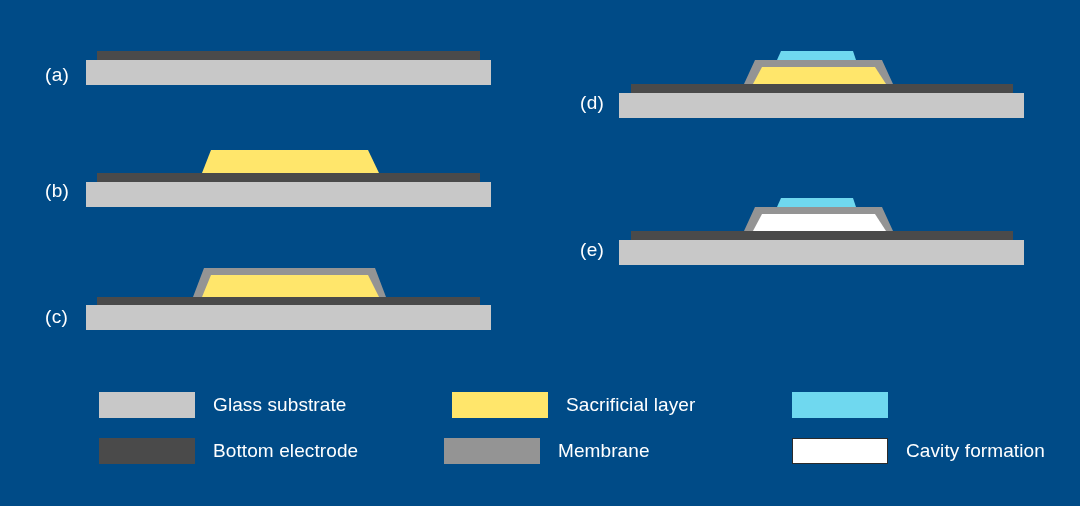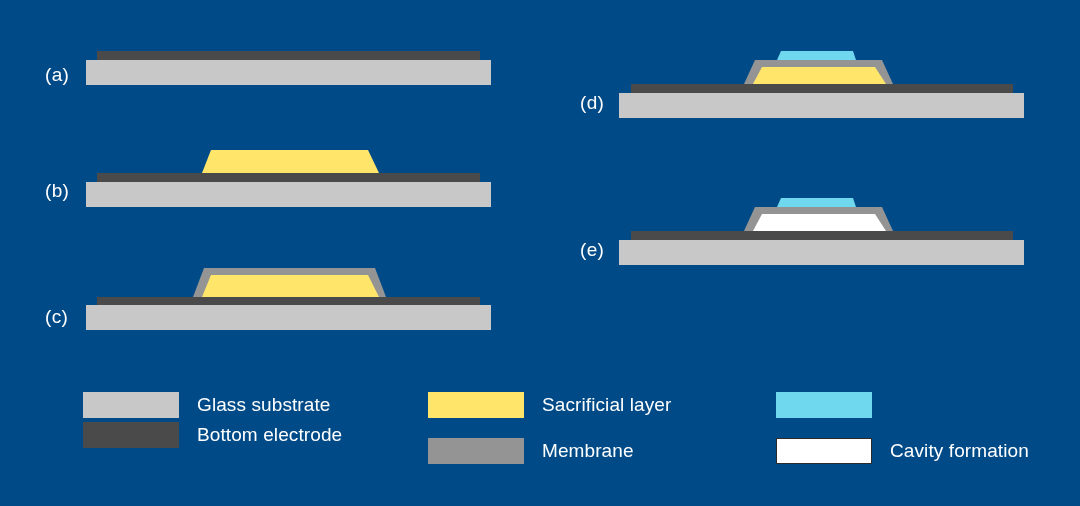--- a/index.html
+++ b/index.html
@@ -15,21 +15,21 @@
   .plabel{
     position:absolute;
     color:#ffffff;
     font-size:19px;
     letter-spacing:.3px;
     white-space:nowrap;
     user-select:none;
   }
   
   #legend{position:absolute;left:83px;top:392px;width:960px;height:80px;}
-  .legrow{position:absolute;display:flex;align-items:center;}
+  .legrow{position:absolute;display:flex;align-items:center;margin-left:16px;}
   .swatch{
     width:96px;height:26px;
     display:block;
     flex:0 0 auto;
   }
   .swatch.bordered{box-sizing:border-box;border:1.5px solid #2b2b2b;}
   .legtext{
     color:#ffffff;
     font-size:19px;
     margin-left:18px;
@@ -100,30 +100,30 @@
     <rect x="6" y="51" width="405" height="25" fill="#c8c8c8"></rect>
   </svg>
 
   <div id="legend">
 
     <div class="legrow" style="left:0px;top:0px;">
       <span class="swatch" style="background:#c8c8c8;"></span>
       <span class="legtext">Glass substrate</span>
     </div>
 
-    <div class="legrow" style="left:345px;top:0px;">
+    <div class="legrow" style="left:353px;top:0px;">
       <span class="swatch" style="background:#ffe66b;"></span>
       <span class="legtext">Sacrificial layer</span>
     </div>
 
     <div class="legrow" style="left:693px;top:0px;">
       <span class="swatch" style="background:#6fd8ef;"></span>
     </div>
 
-    <div class="legrow" style="left:0px;top:30px;">
+    <div class="legrow" style="left:0px;top:46px;">
       <span class="swatch" style="background:#4a4a4a;"></span>
       <span class="legtext">Bottom electrode</span>
     </div>
 
     <div class="legrow" style="left:345px;top:46px;">
       <span class="swatch" style="background:#949494;"></span>
       <span class="legtext">Membrane</span>
     </div>
 
     <div class="legrow" style="left:693px;top:46px;">

